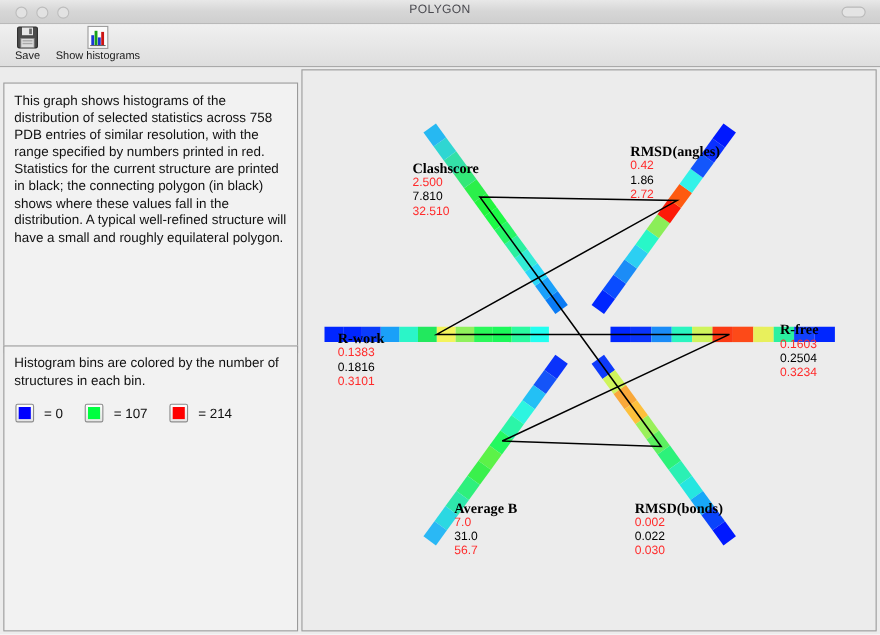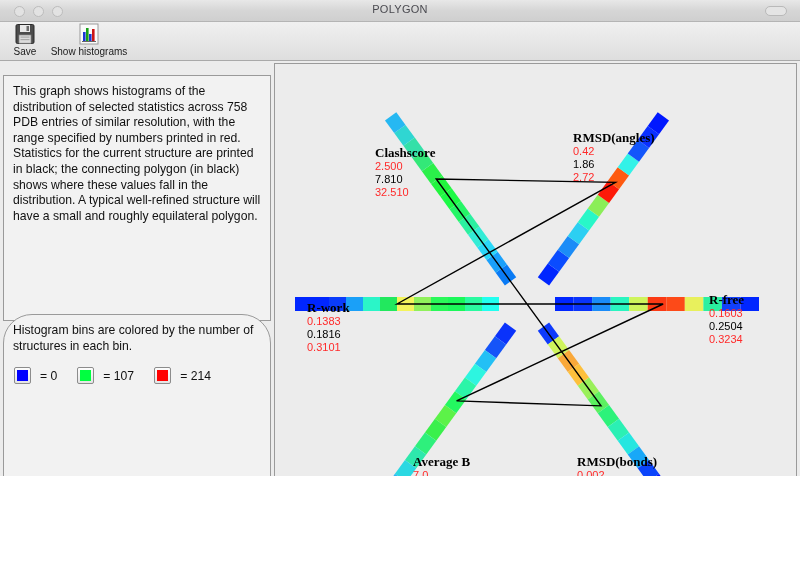--- a/index.html
+++ b/index.html
@@ -8,21 +8,21 @@
     padding: 0;
     background: #ffffff;
   }
   body {
     font-family: "Liberation Sans", sans-serif;
     -webkit-font-smoothing: antialiased;
   }
   #app {
     position: relative;
     width: 800px;
-    height: 476px;
+    height: 577px;
     overflow: hidden;
     background: #ececec;
   }
 
   
   .titlebar {
     position: absolute;
     left: 0; top: 0;
     width: 800px; height: 22px;
     background: linear-gradient(to bottom, #e8e8e8 0%, #d6d6d6 50%, #cfcfcf 100%);
@@ -94,21 +94,21 @@
     background: #f2f2f2;
     border: 1px solid #9a9a9a;
     box-sizing: border-box;
   }
   .panel-info {
     left: 3px; top: 75px;
     width: 268px; height: 246px;
   }
   .panel-legend {
     left: 3px; top: 314px;
-    width: 268px; height: 260px; border-radius: 29px;
+    width: 268px; height: 260px;
   }
   .info-text {
     margin: 8px 9px 0 9px;
     font-size: 12.2px;
     line-height: 15.6px;
     color: #111;
   }
   .scheme-row {
     display: flex;
     align-items: center;

